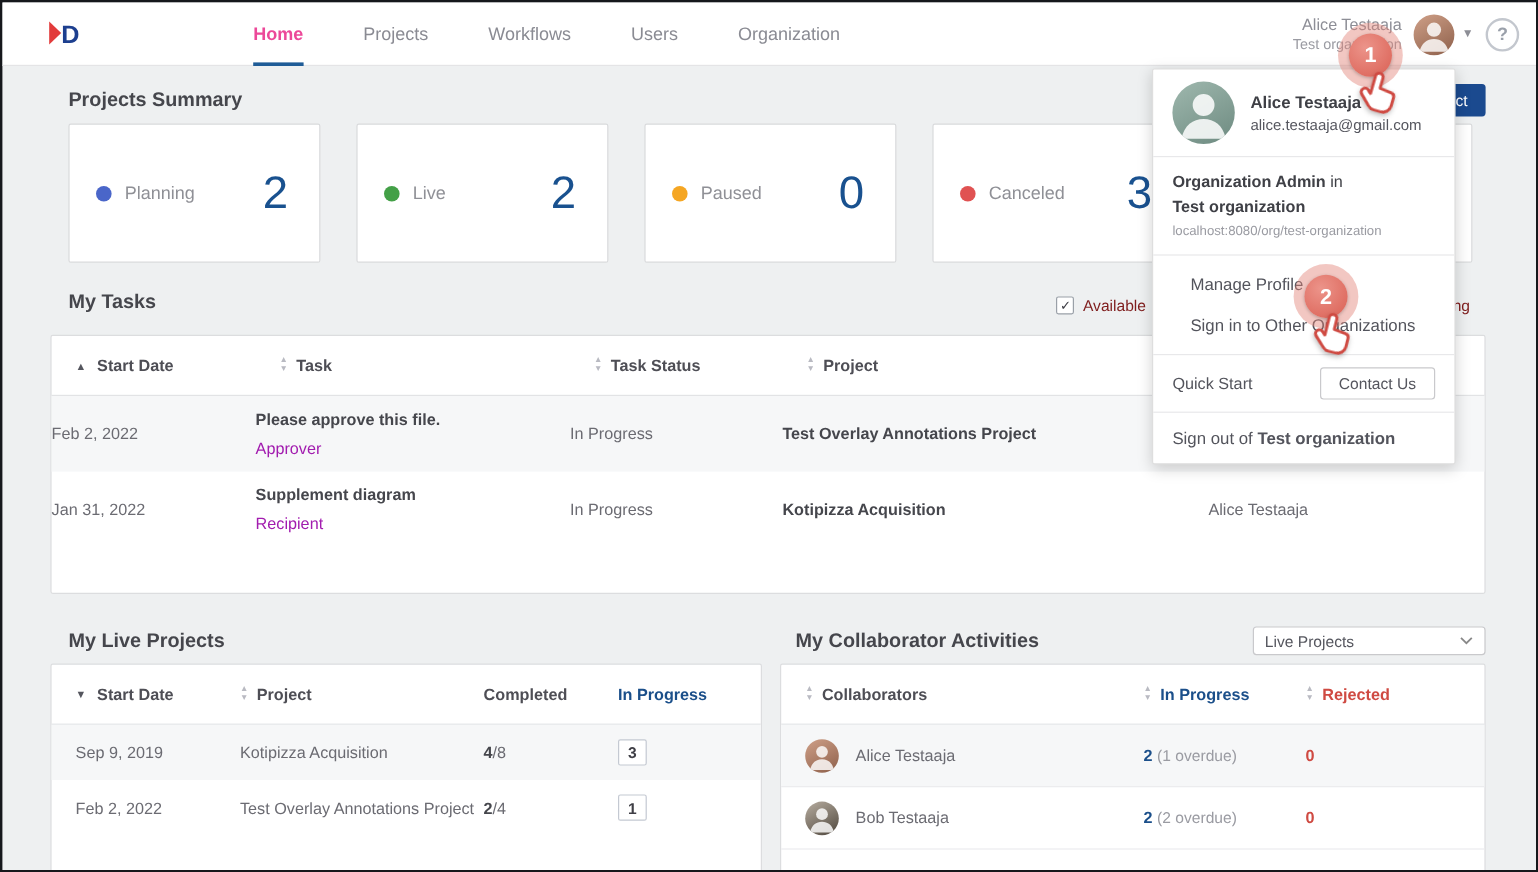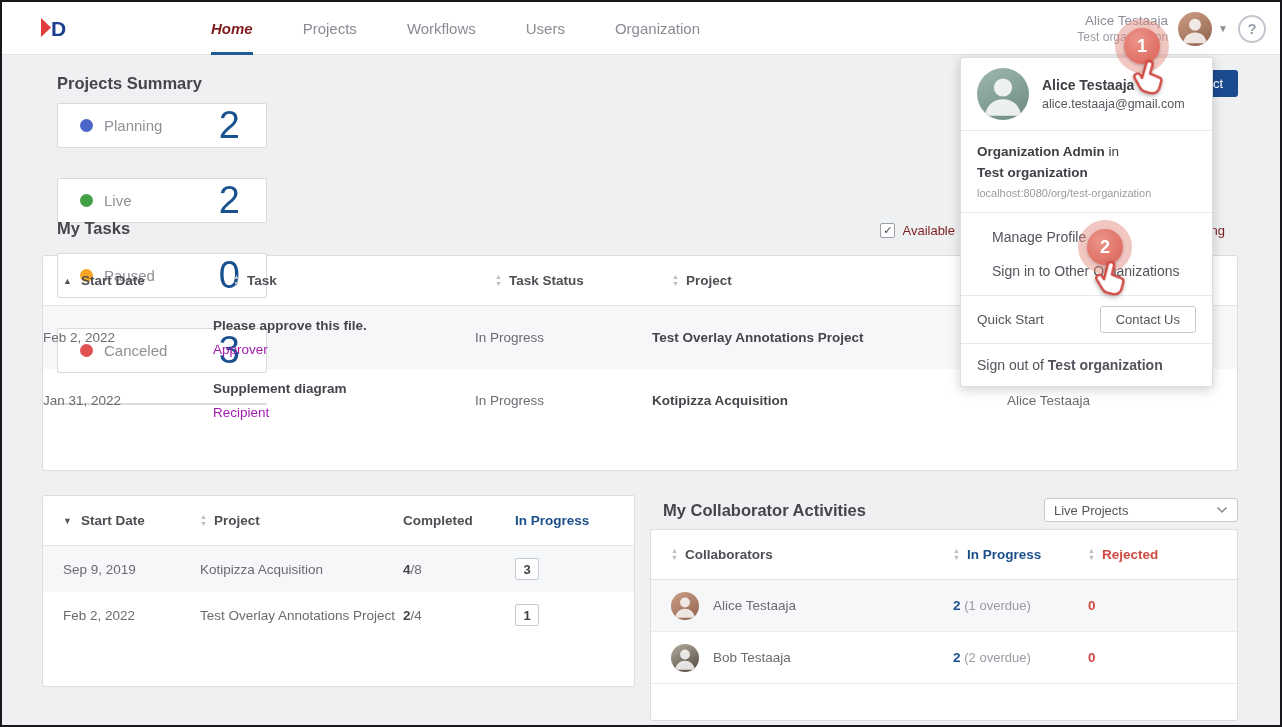--- a/index.html
+++ b/index.html
@@ -14,21 +14,21 @@
   .topbar {
     height:53px; background:#fff; border-bottom:1px solid #e4e4e6;
     display:flex; align-items:center; position:relative; z-index:5;
   }
   .logo { margin-left:36px; display:flex; align-items:center; cursor:pointer; }
   .nav { display:flex; gap:50px; margin-left:141px; height:53px; }
   .nav-item {
     display:flex; align-items:center; height:53px; font-size:15px; color:#8a8b93;
     border-bottom:3px solid transparent; padding-top:3px; cursor:pointer;
   }
-  .nav-item.active { color:#7f1d1d; font-weight:700; border-bottom-color:#1f5c97;font-style:italic; }
+  .nav-item.active { color:#ec4899; font-weight:700; border-bottom-color:#1f5c97; }
   .topbar-right { position:absolute; right:14px; top:0; height:53px; display:flex; align-items:center; }
   .user-chip { display:flex; align-items:center; cursor:pointer; }
   .user-names { text-align:right; margin-right:10px; }
   .user-name { font-size:13.5px; color:#8d8e96; }
   .user-org  { font-size:12px; color:#9a9ba2; margin-top:2px; }
   .avatar { border-radius:50%; overflow:hidden; flex:none; }
   .avatar-34 { width:34px; height:34px; }
   .avatar-28 { width:28px; height:28px; }
   .avatar-52 { width:52px; height:52px; }
   .av-alice { background:linear-gradient(150deg,#cfa088,#8d5f4a); }
@@ -44,21 +44,21 @@
   
   .sec-row { display:flex; justify-content:space-between; align-items:center; }
   .sec-title { font-size:16.5px; font-weight:700; color:#45464c; }
   .summary-head { margin:8px 42px 0 55px; height:40px; }
   .btn-primary {
     background:#1b4a8f; color:#fff; font-size:13px; border:none; border-radius:3px;
     padding:6px 15px; cursor:pointer;
   }
 
   
-  .cards-row { margin:0 42px 0 55px; display:flex; gap:30px; height:92px;flex-direction:column; }
+  .cards-row { margin:0 42px 0 55px; display:flex; gap:30px; height:116px; }
   .sum-card {
     width:210px; background:#fff; border:1px solid #d9dadc; border-radius:2px;
     display:flex; align-items:center; justify-content:space-between;
     padding:0 26px 0 22px; cursor:pointer;
   }
   .sum-left { display:flex; align-items:center; gap:11px; }
   .dot { width:13px; height:13px; border-radius:50%; }
   .dot-planning { background:#4a66c9; }
   .dot-live     { background:#43a047; }
   .dot-paused   { background:#f5a623; }
@@ -312,20 +312,23 @@
       </div>
       <div>In Progress</div>
       <div class="cell-bold">Kotipizza Acquisition</div>
       <div>Alice Testaaja</div>
     </div>
   </div>
 
   <div class="bottom">
 
     <div class="col-left">
+      <div class="sec-row bottom-head">
+        <div class="sec-title">My Live Projects</div>
+      </div>
       <div class="card bottom-card">
         <div class="grid-head live-grid">
           <div class="hcell">
             <span class="sort1">▼</span>
             <span>Start Date</span>
           </div>
           <div class="hcell">
             <span class="sort2">
                 <i>▲</i>
                 <i>▼</i>

